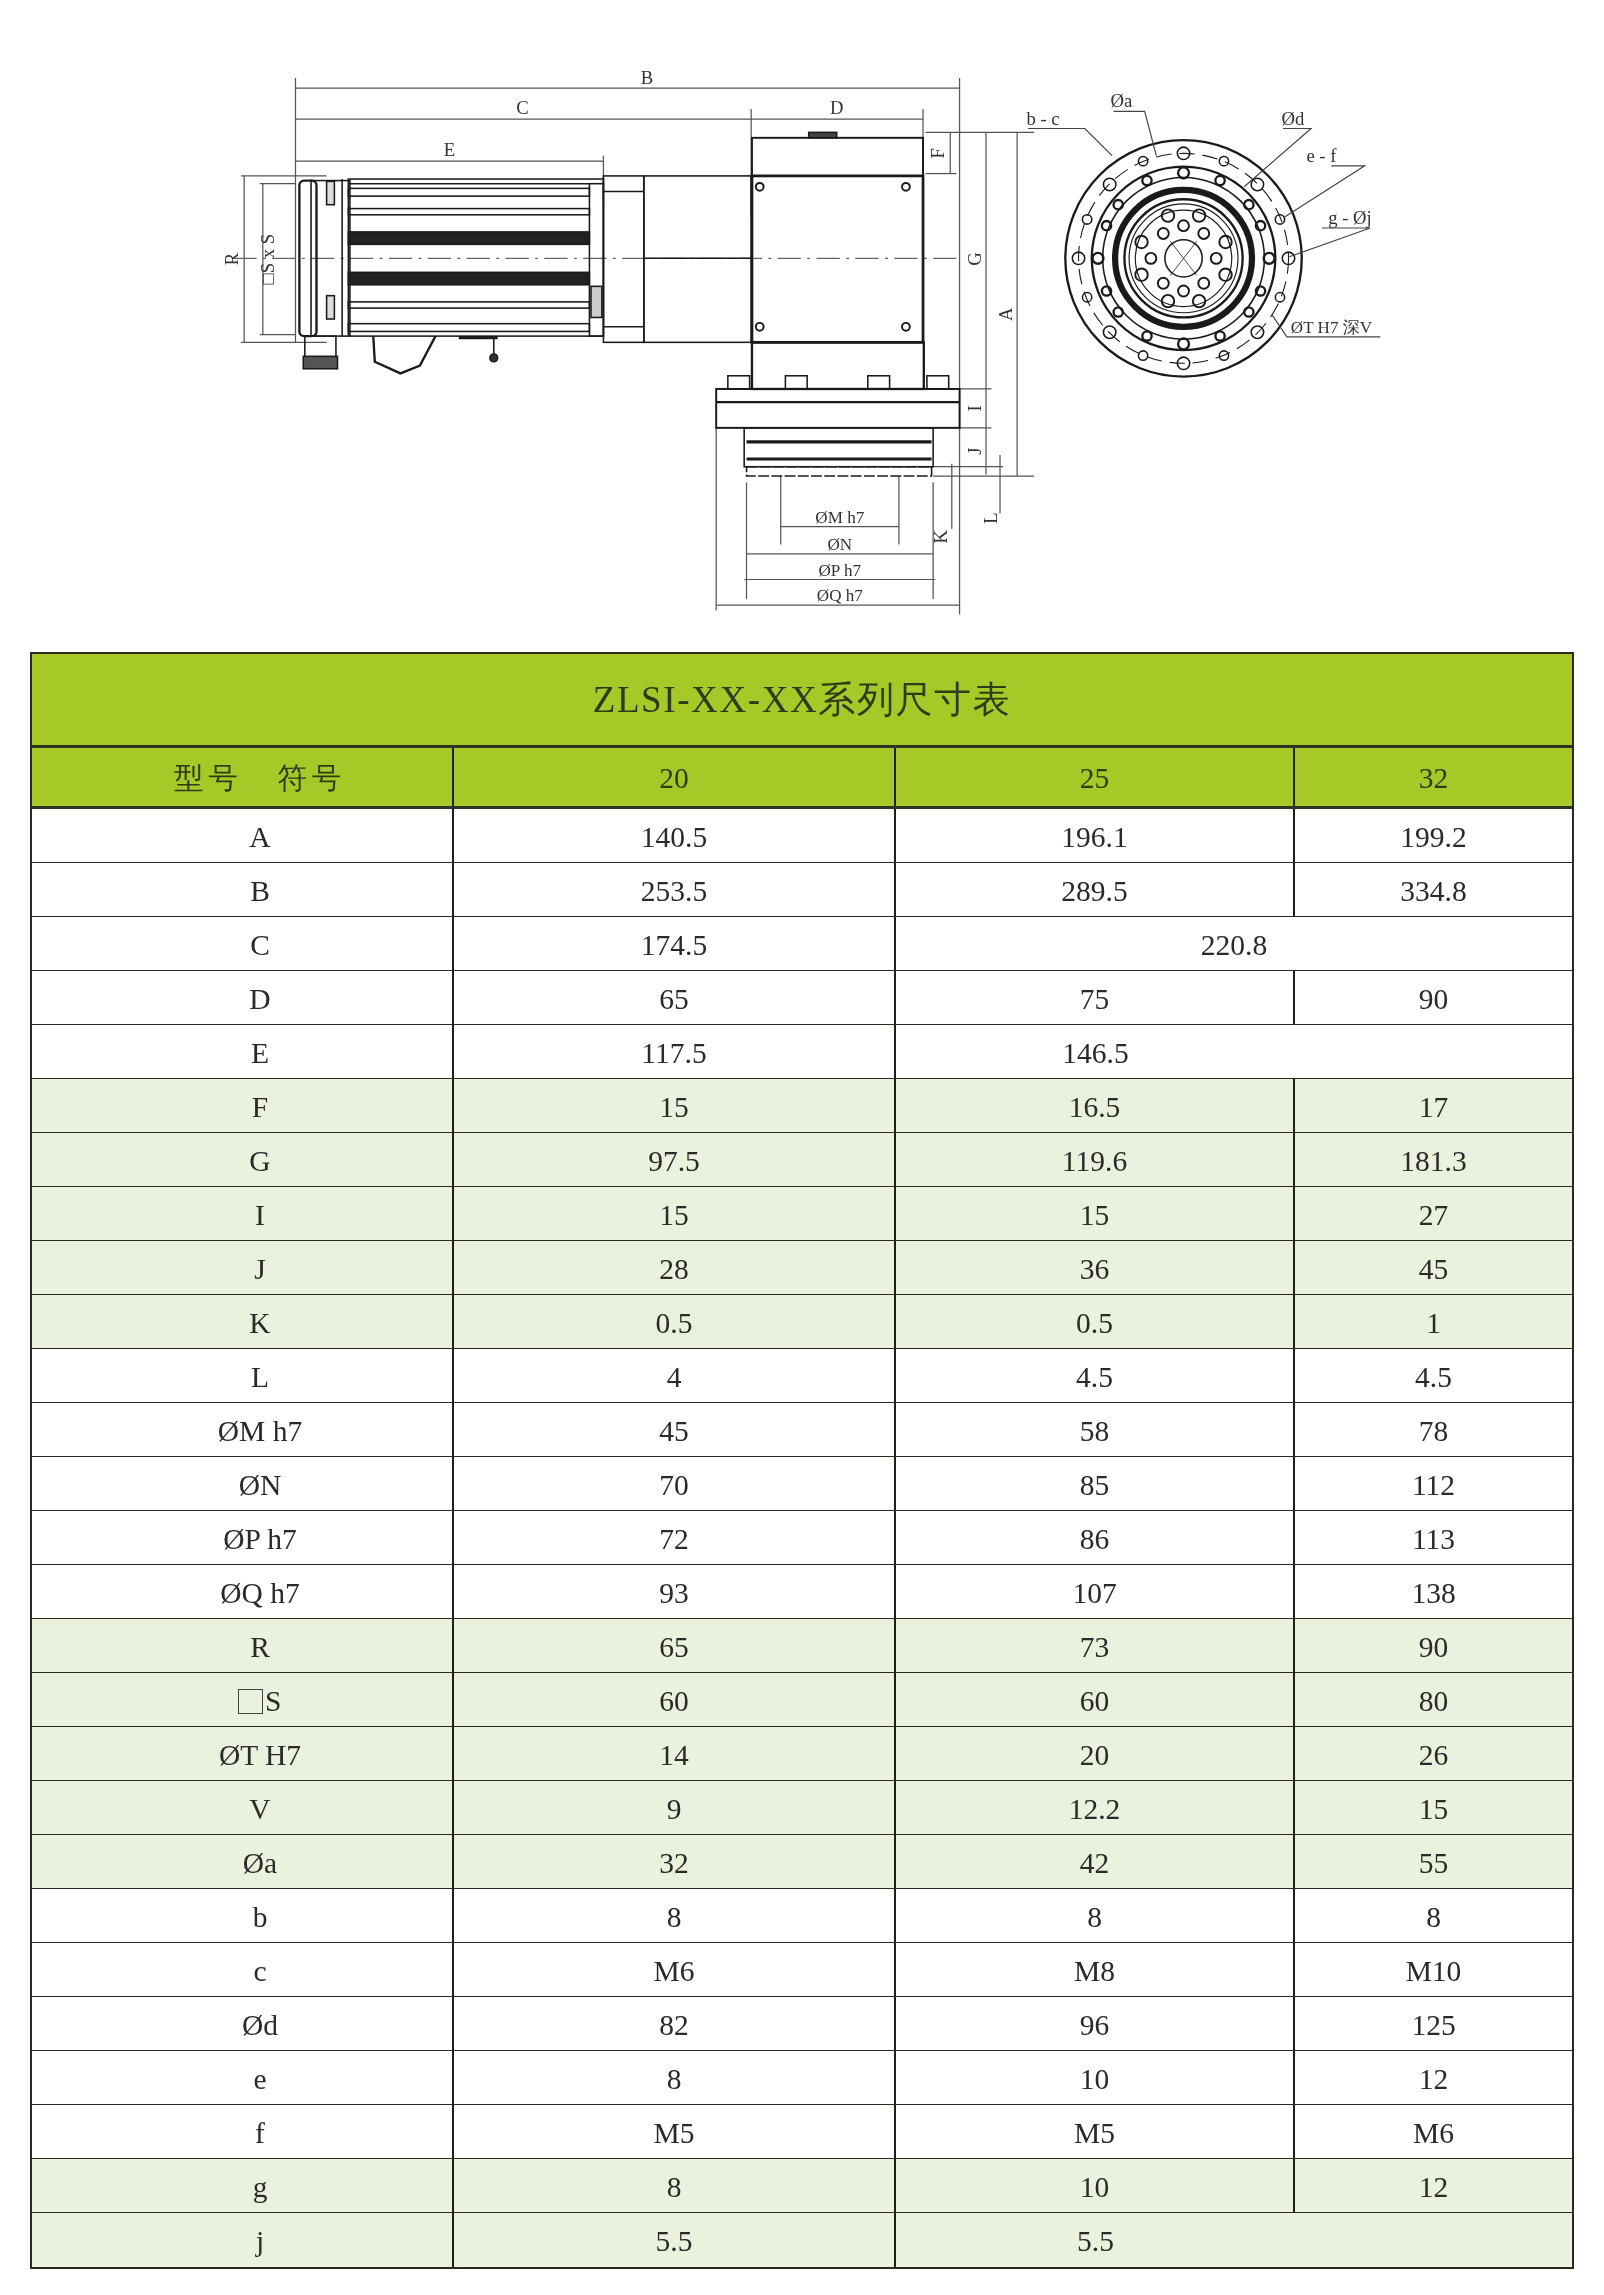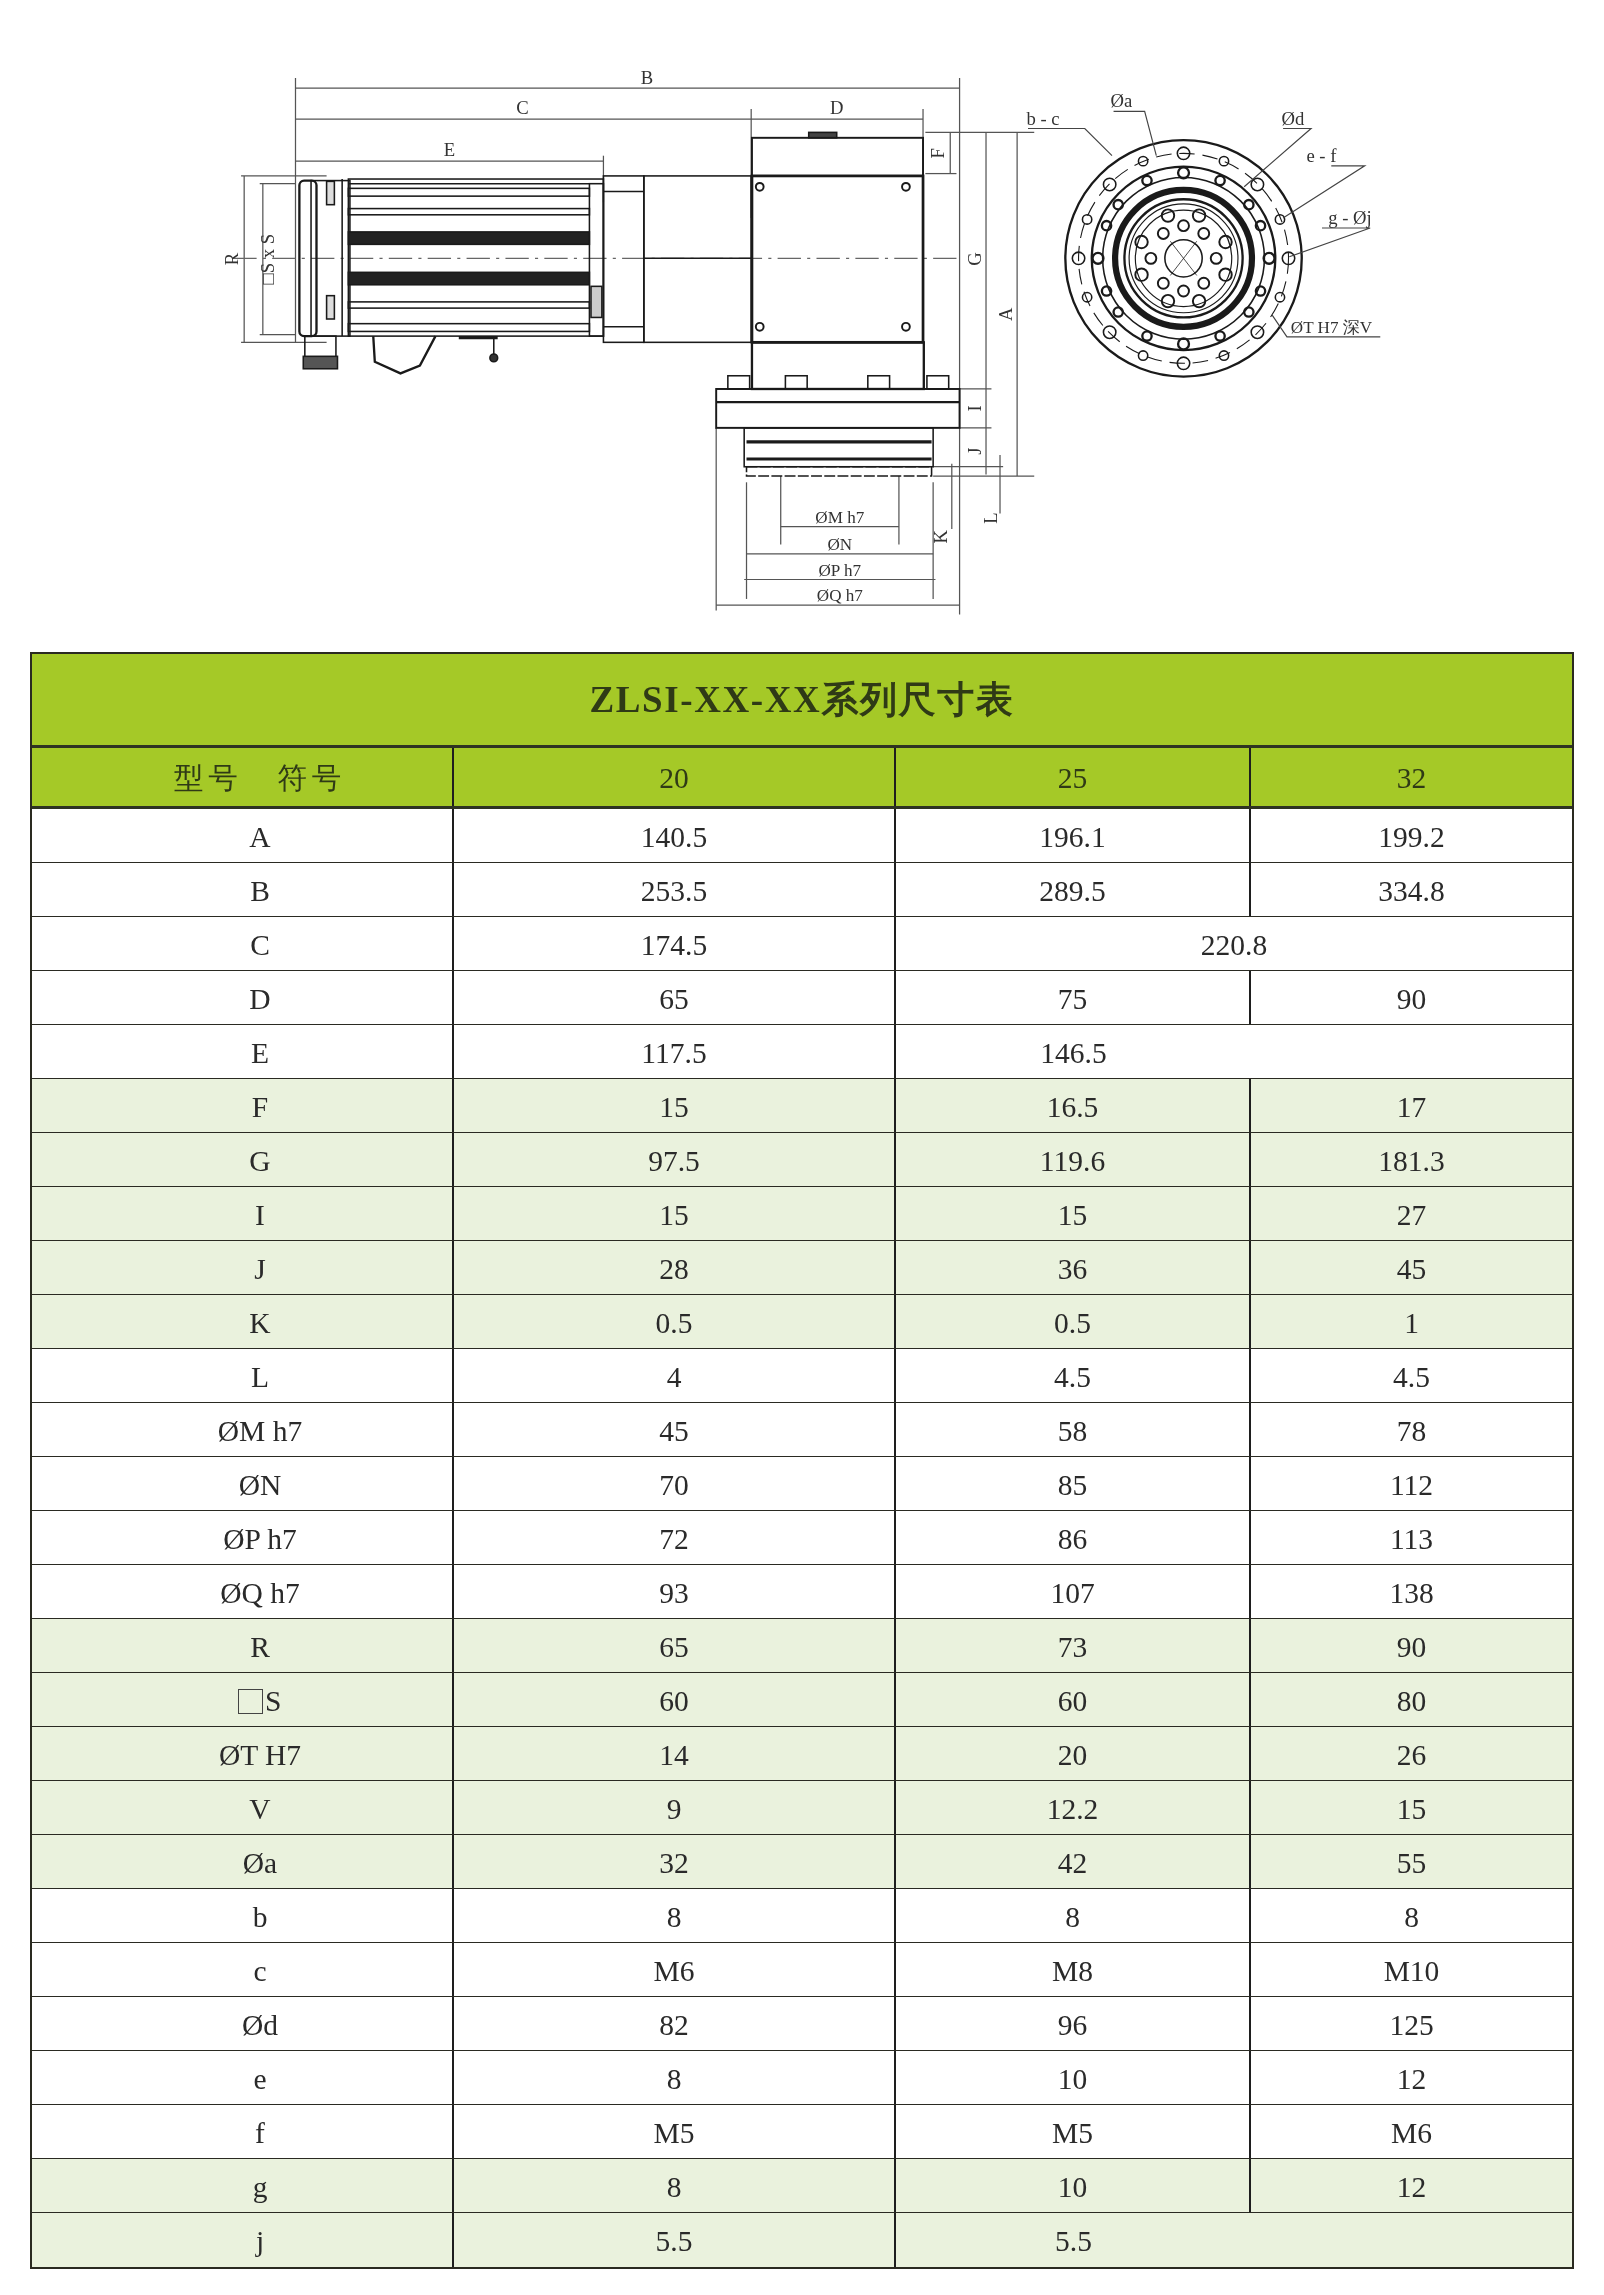--- a/index.html
+++ b/index.html
@@ -3,32 +3,32 @@
 <meta charset="utf-8">
 <style>
   html, body { margin:0; padding:0; background:#ffffff; }
   body { width:1605px; height:2295px; position:relative; overflow:hidden; font-family:"Liberation Serif", "DejaVu Serif", serif; color:#2b2b2b; }
   #drawing { position:absolute; left:0; top:0; width:1605px; height:638px; }
   #drawing svg { position:absolute; left:0; top:0; }
   .dimtxt { font-family:"Liberation Serif", "DejaVu Serif", serif; font-size:24px; fill:#333; }
   .dimtxt-sm { font-family:"Liberation Serif", "DejaVu Serif", serif; font-size:22px; fill:#333; }
 
   #spec-table { position:absolute; left:30px; top:652px; width:1544px; border:2.3px solid #2a2a20; box-sizing:border-box; border-collapse:collapse; }
-  .title-band { height:94px; background:#a5c927; display:flex; align-items:center; justify-content:center; border-bottom:3.1px solid #2e3322; box-sizing:border-box;font-weight:bold; }
+  .title-band { height:94px; background:#a5c927; display:flex; align-items:center; justify-content:center; border-bottom:3.1px solid #2e3322; box-sizing:border-box; }
   .title-band span { font-size:37px; letter-spacing:1.6px; color:#2f3a16; font-family:"Liberation Serif", "DejaVu Serif", serif; }
   .row { display:flex; height:54px; border-bottom:1.9px solid #2a2a22; box-sizing:border-box;padding-left:36px; }
   .row:last-child { border-bottom:none; }
   .row.header { height:61px; background:#a5c927; border-bottom:3.1px solid #2e3322; }
   .row.alt { background:#eaf2dd; }
   .row.plain { background:#ffffff; }
   .cell { display:flex; align-items:center; justify-content:center; box-sizing:border-box; border-right:2.3px solid #1e1e1e; font-size:29.5px; color:#2a2a2a; padding-top:3.1px; }
   .cell:last-child { border-right:none; }
   .c0 { width:386px; }
   .c1 { width:442px; }
-  .c2 { width:355px; }
+  .c2 { width:399px; }
   .c3 { flex:1; }
   .row.header .cell { color:#2f3a16; font-size:29.5px; }
   .row.header .c0 { letter-spacing:4.7px; word-spacing:23px; }
   .sym-square { display:inline-block; width:23px; height:23px; border:1.6px solid #444; margin-right:1.6px; vertical-align:-1.6px; }
 </style>
 </head>
 <body>
 
 <div id="drawing">
 <svg width="1605" height="638" viewBox="0 0 2064 820" xmlns="http://www.w3.org/2000/svg">

